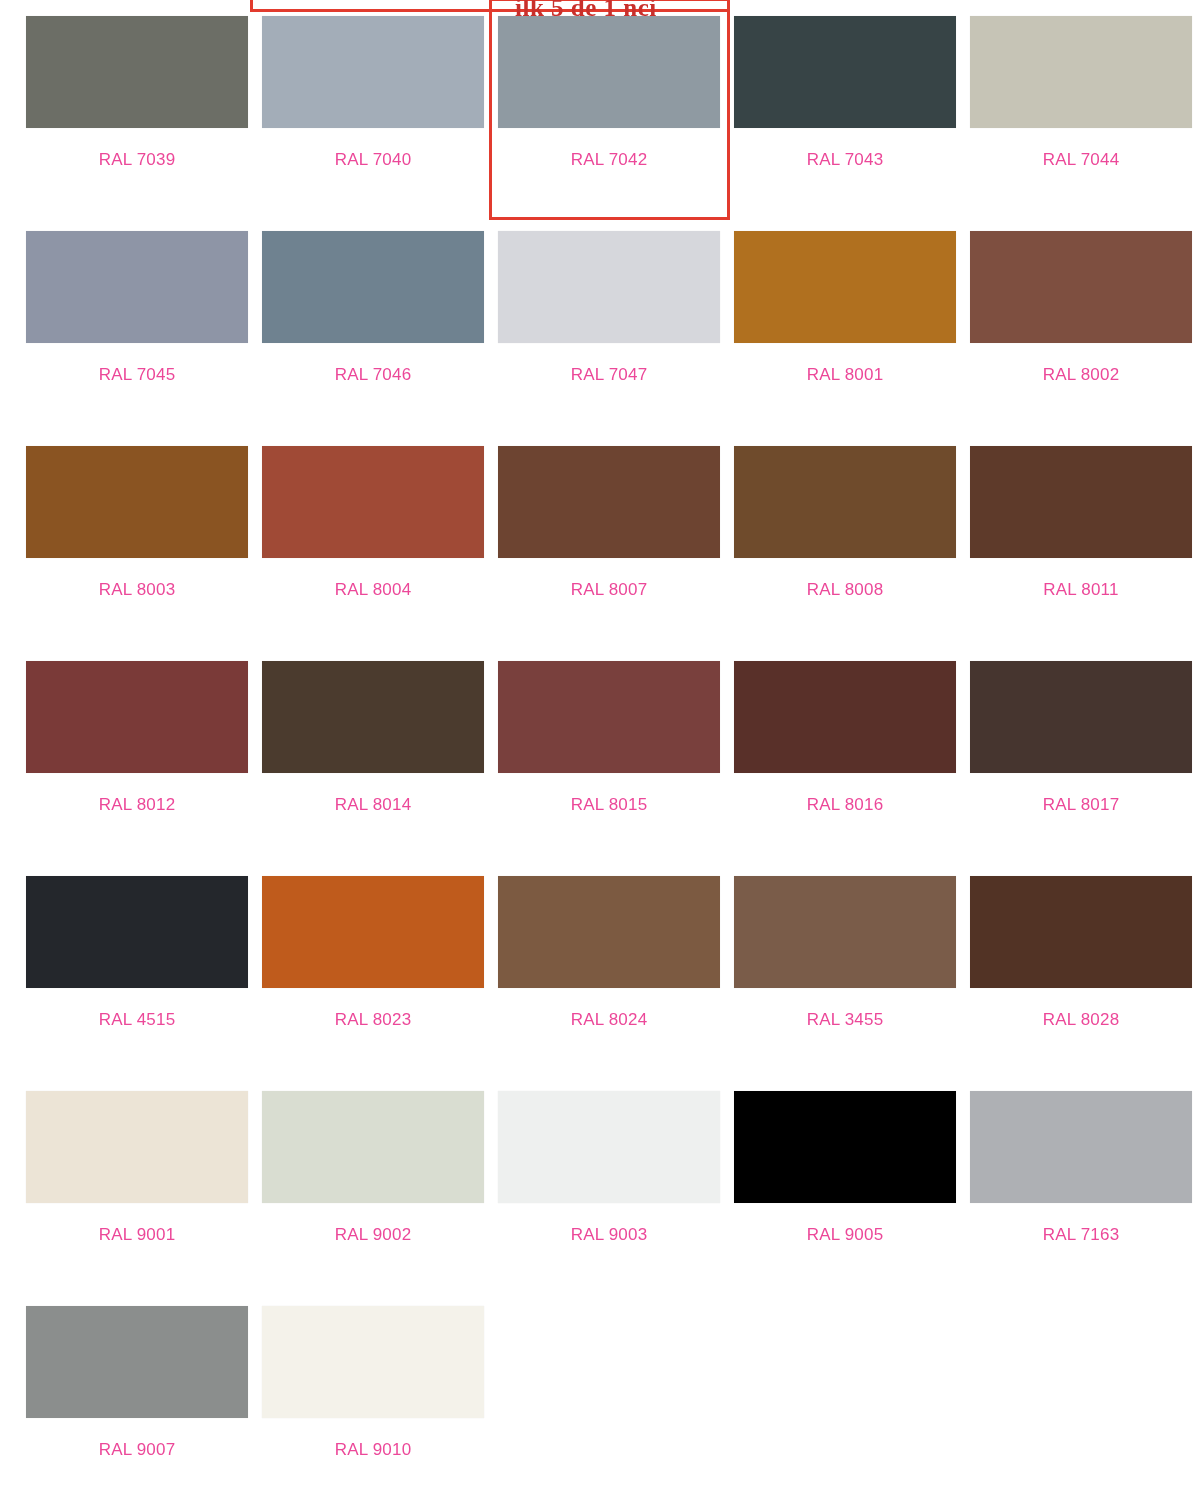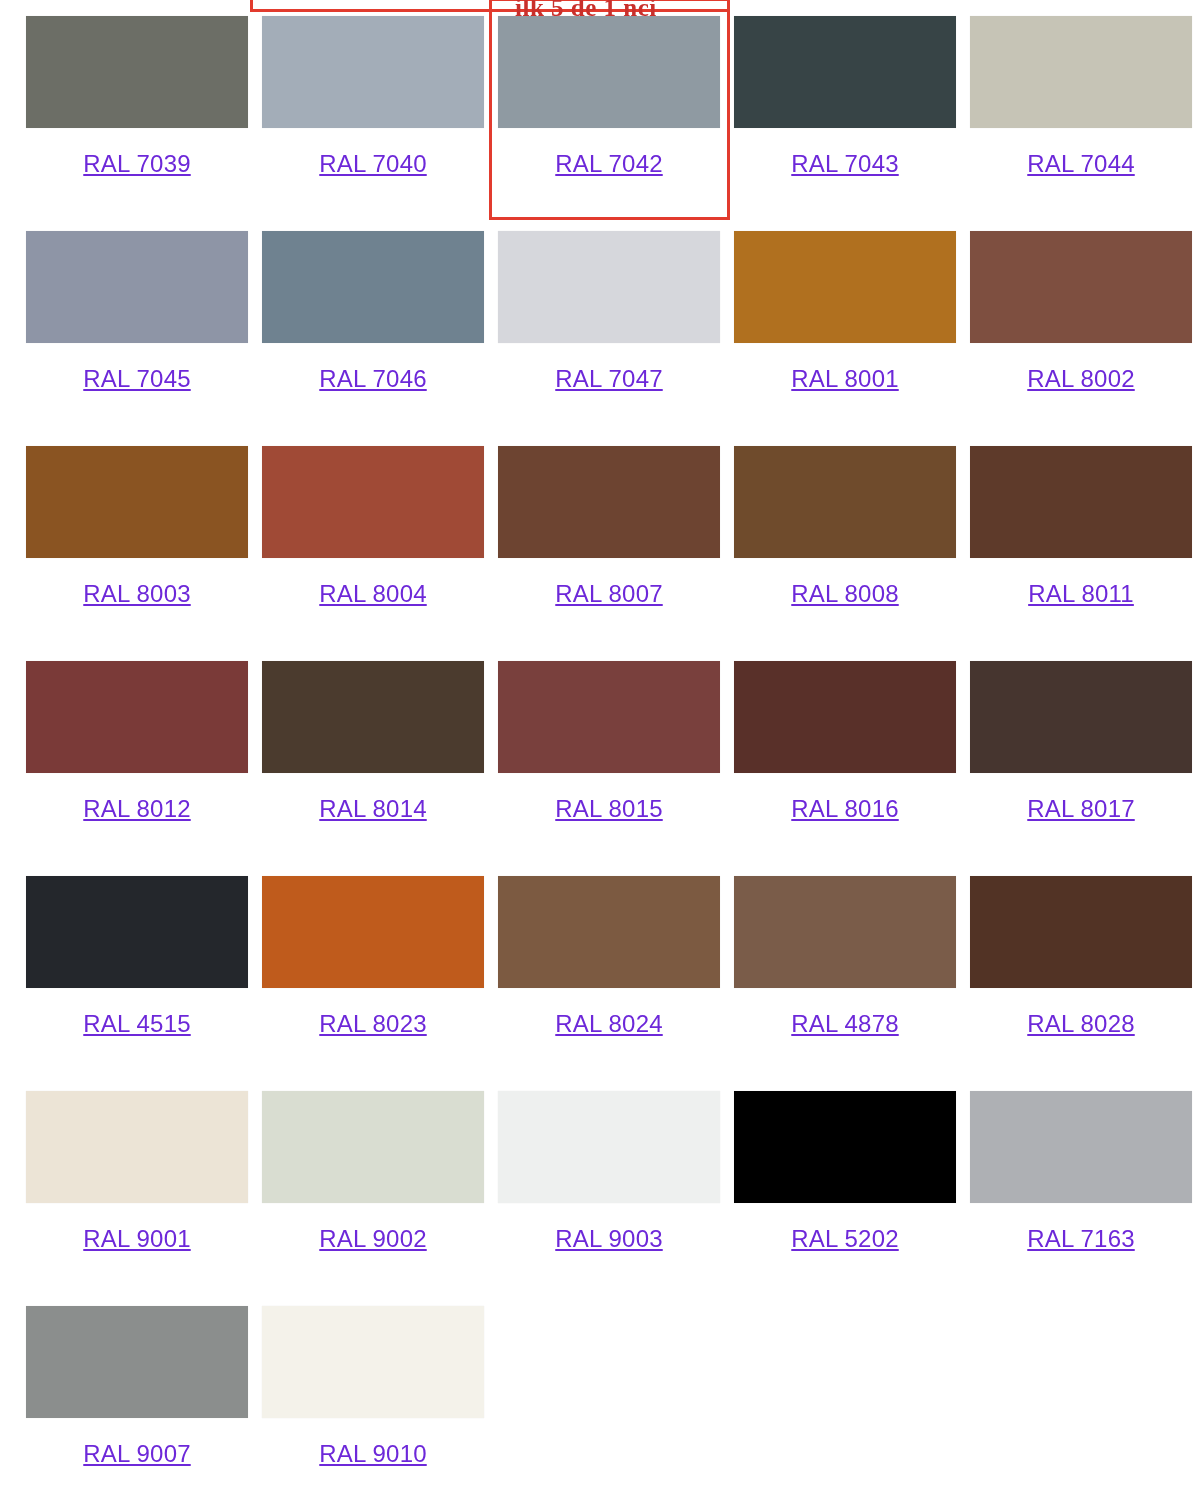--- a/index.html
+++ b/index.html
@@ -49,26 +49,25 @@
     margin-top: 16px;
     box-shadow: 0 0 1px rgba(0,0,0,0.10);
   }
 
   .swatch-label {
     position: absolute;
     left: 0;
     top: 150px;
     width: 222px;
     text-align: center;
-    font-size: 24px;
-    color: #6d28d9;
+    font-size: 17px;
+    color: #ec4899;
     letter-spacing: 0.2px;
     font-family: "Liberation Sans", sans-serif;
     white-space: nowrap;
-    text-decoration: underline;
   }
 
   
   .annot-layer {
     position: absolute;
     left: 0;
     top: 4px;
     width: 1200px;
     height: 1239px;
     pointer-events: none;
@@ -199,41 +198,41 @@
       <div class="swatch-cell">
         <div class="swatch-chip" style="background-color: rgb(191, 91, 28);"></div>
         <div class="swatch-label">RAL 8023</div>
       </div>
       <div class="swatch-cell">
         <div class="swatch-chip" style="background-color: rgb(124, 90, 65);"></div>
         <div class="swatch-label">RAL 8024</div>
       </div>
       <div class="swatch-cell">
         <div class="swatch-chip" style="background-color: rgb(122, 92, 73);"></div>
-        <div class="swatch-label">RAL 4878</div>
+        <div class="swatch-label">RAL 3455</div>
       </div>
       <div class="swatch-cell">
         <div class="swatch-chip" style="background-color: rgb(82, 51, 37);"></div>
         <div class="swatch-label">RAL 8028</div>
       </div>
       <div class="swatch-cell">
         <div class="swatch-chip" style="background-color: rgb(236, 228, 214);"></div>
         <div class="swatch-label">RAL 9001</div>
       </div>
       <div class="swatch-cell">
         <div class="swatch-chip" style="background-color: rgb(217, 221, 209);"></div>
         <div class="swatch-label">RAL 9002</div>
       </div>
       <div class="swatch-cell">
         <div class="swatch-chip" style="background-color: rgb(238, 240, 239);"></div>
         <div class="swatch-label">RAL 9003</div>
       </div>
       <div class="swatch-cell">
         <div class="swatch-chip" style="background-color: rgb(0, 0, 0);"></div>
-        <div class="swatch-label">RAL 5202</div>
+        <div class="swatch-label">RAL 9005</div>
       </div>
       <div class="swatch-cell">
         <div class="swatch-chip" style="background-color: rgb(174, 176, 180);"></div>
         <div class="swatch-label">RAL 7163</div>
       </div>
       <div class="swatch-cell">
         <div class="swatch-chip" style="background-color: rgb(139, 142, 141);"></div>
         <div class="swatch-label">RAL 9007</div>
       </div>
       <div class="swatch-cell">

